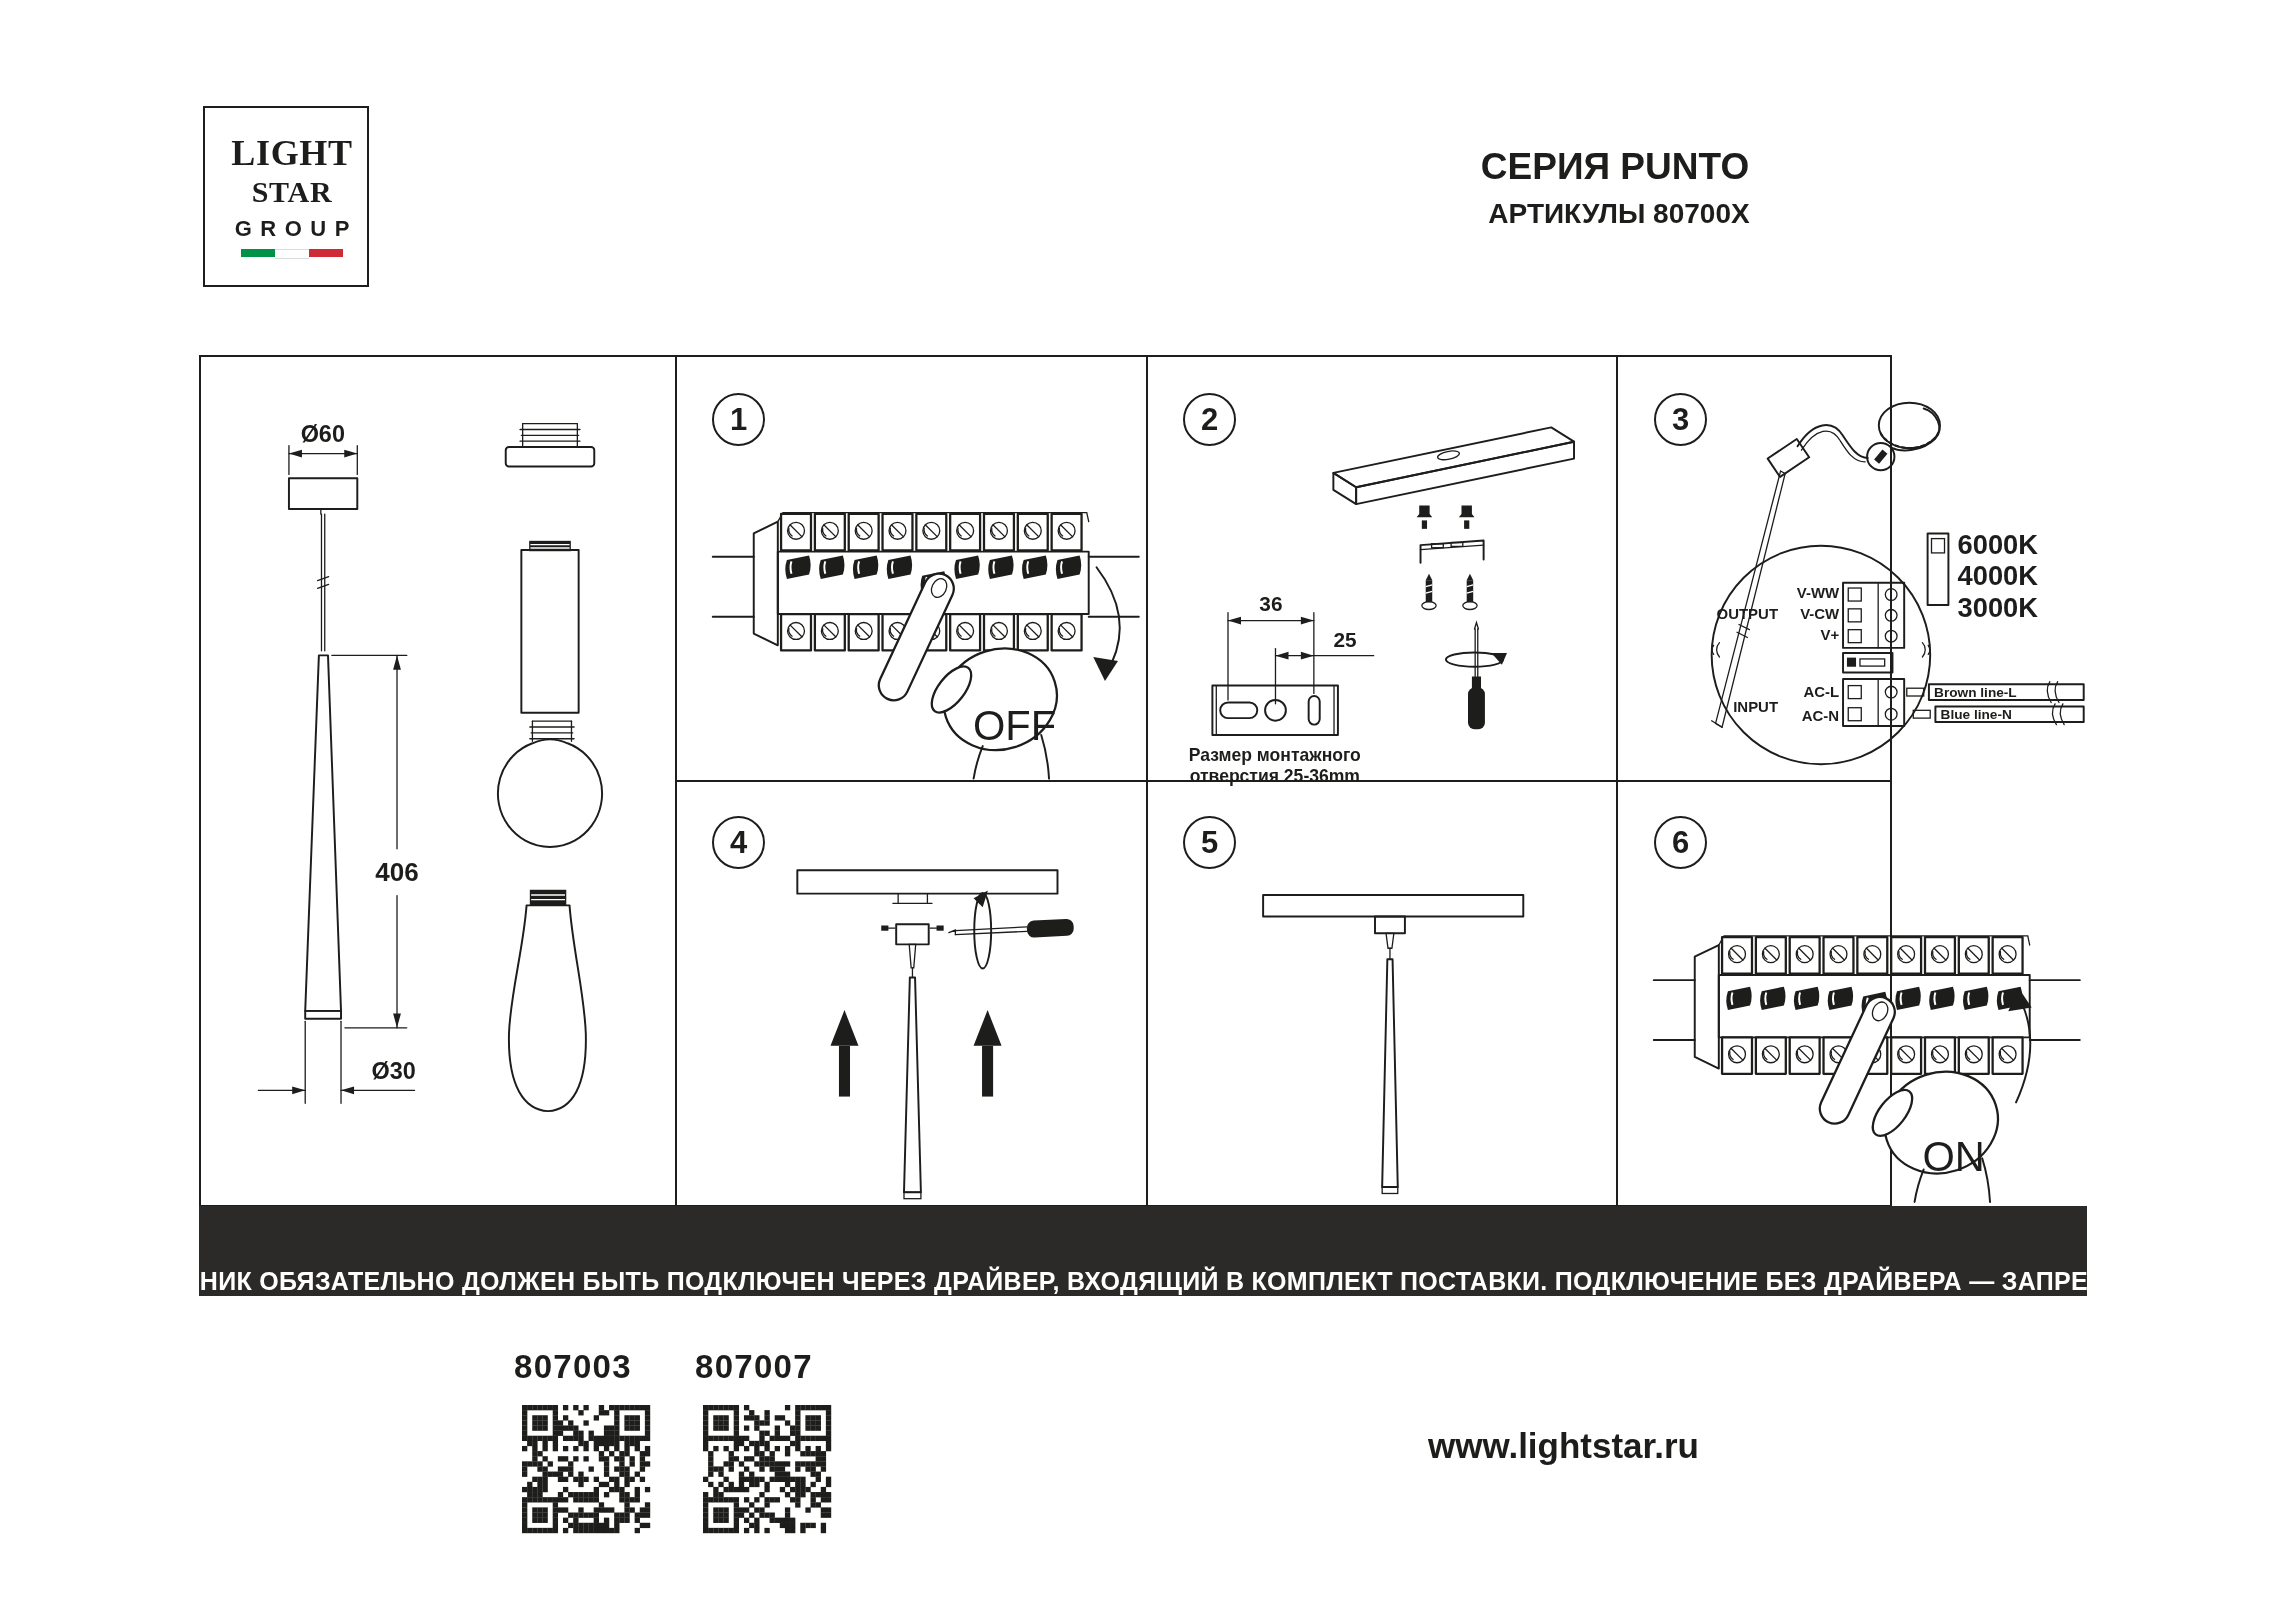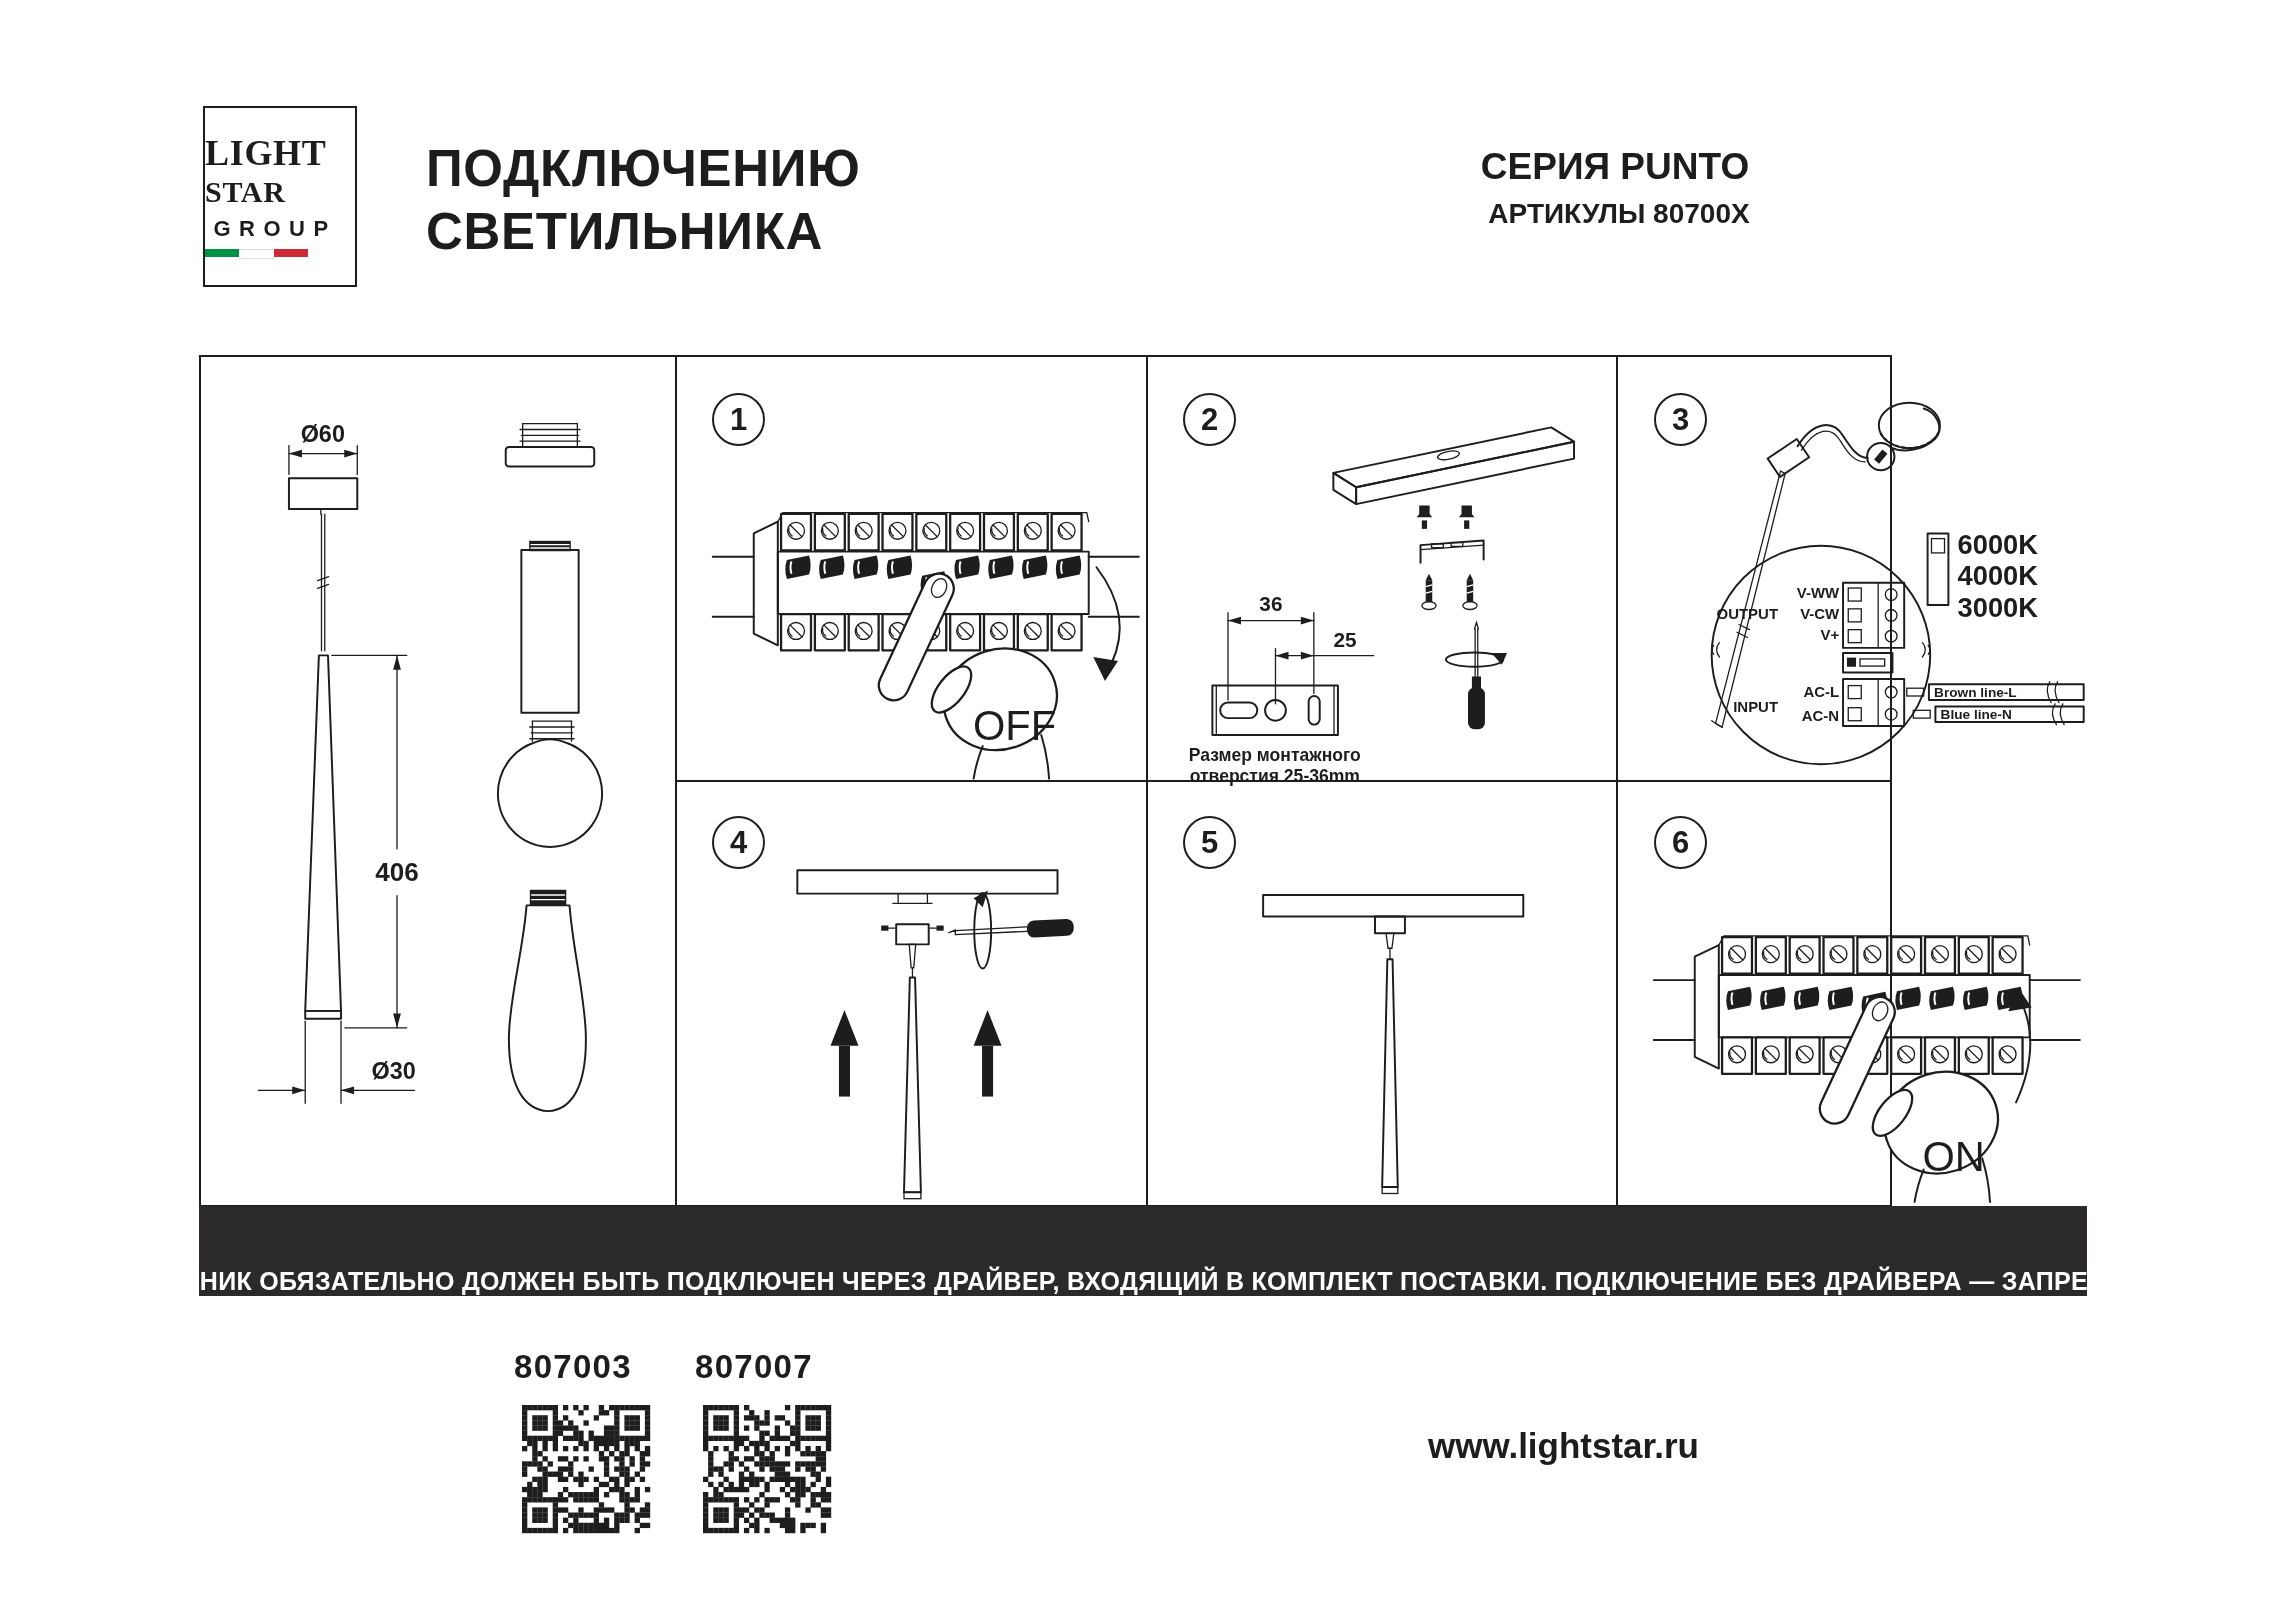--- a/index.html
+++ b/index.html
@@ -5,21 +5,21 @@
   :root{
     --ink:#1d1d1b; --banner:#2b2a29; --banner-text:#ffffff;
     --flag-green:#009246; --flag-red:#ce2b37;
   }
   html,body{margin:0;padding:0;}
   body{width:2284px;height:1616px;background:#fff;position:relative;
        font-family:"Liberation Sans",sans-serif;color:var(--ink);}
   .abs{position:absolute;}
   
   .logo-box{left:203px;top:106px;width:150px;height:177px;border:2px solid var(--ink);
-            display:flex;flex-direction:column;align-items:flex-start;justify-content:center;}
+            display:flex;flex-direction:column;align-items:center;justify-content:center;padding-left:12px;}
   .logo-light{font-family:"Liberation Serif",serif;font-weight:bold;font-size:36px;line-height:35px;letter-spacing:0.7px;}
   .logo-star {font-family:"Liberation Serif",serif;font-weight:bold;font-size:30px;line-height:42px;letter-spacing:0.7px;}
   .logo-group{font-size:22px;letter-spacing:8.5px;margin:3.9px 0 6.5px 8.5px;font-weight:700;}
   .logo-flag{width:103px;height:8.5px;display:flex;}
   .logo-flag div{flex:1;height:100%;}
   .f-g{background:var(--flag-green);} .f-w{background:#fff;border-top:0.7px solid #ddd;border-bottom:0.7px solid #ddd;} .f-r{background:var(--flag-red);}
   .doc-title{left:426px;top:137px;width:814px;font-size:51px;font-weight:bold;line-height:63px;letter-spacing:0.7px;}
   .series  {left:1615px;top:146px;transform:translateX(-50%);font-size:37px;font-weight:bold;white-space:nowrap;}
   .articles{left:1619px;top:198px;transform:translateX(-50%);font-size:28px;font-weight:bold;white-space:nowrap;}
   
@@ -52,21 +52,20 @@
   <div class="logo-star">STAR</div>
   <div class="logo-group">GROUP</div>
   <div class="logo-flag">
     <div class="f-g"></div>
       <div class="f-w"></div>
       <div class="f-r"></div>
   </div>
 </div>
 
 <div class="abs doc-title">
-  <div>ПОДКЛЮЧЕНИЮ СВЕТИЛЬНИКА</div>
 </div>
 
 <div class="abs series">СЕРИЯ PUNTO</div>
 <div class="abs articles">АРТИКУЛЫ 80700X</div>
 
 <div class="abs grid">
   <div class="vline" style="left:474px"></div>
   <div class="vline" style="left:945px"></div>
   <div class="vline" style="left:1415px"></div>
   <div class="hline"></div>

